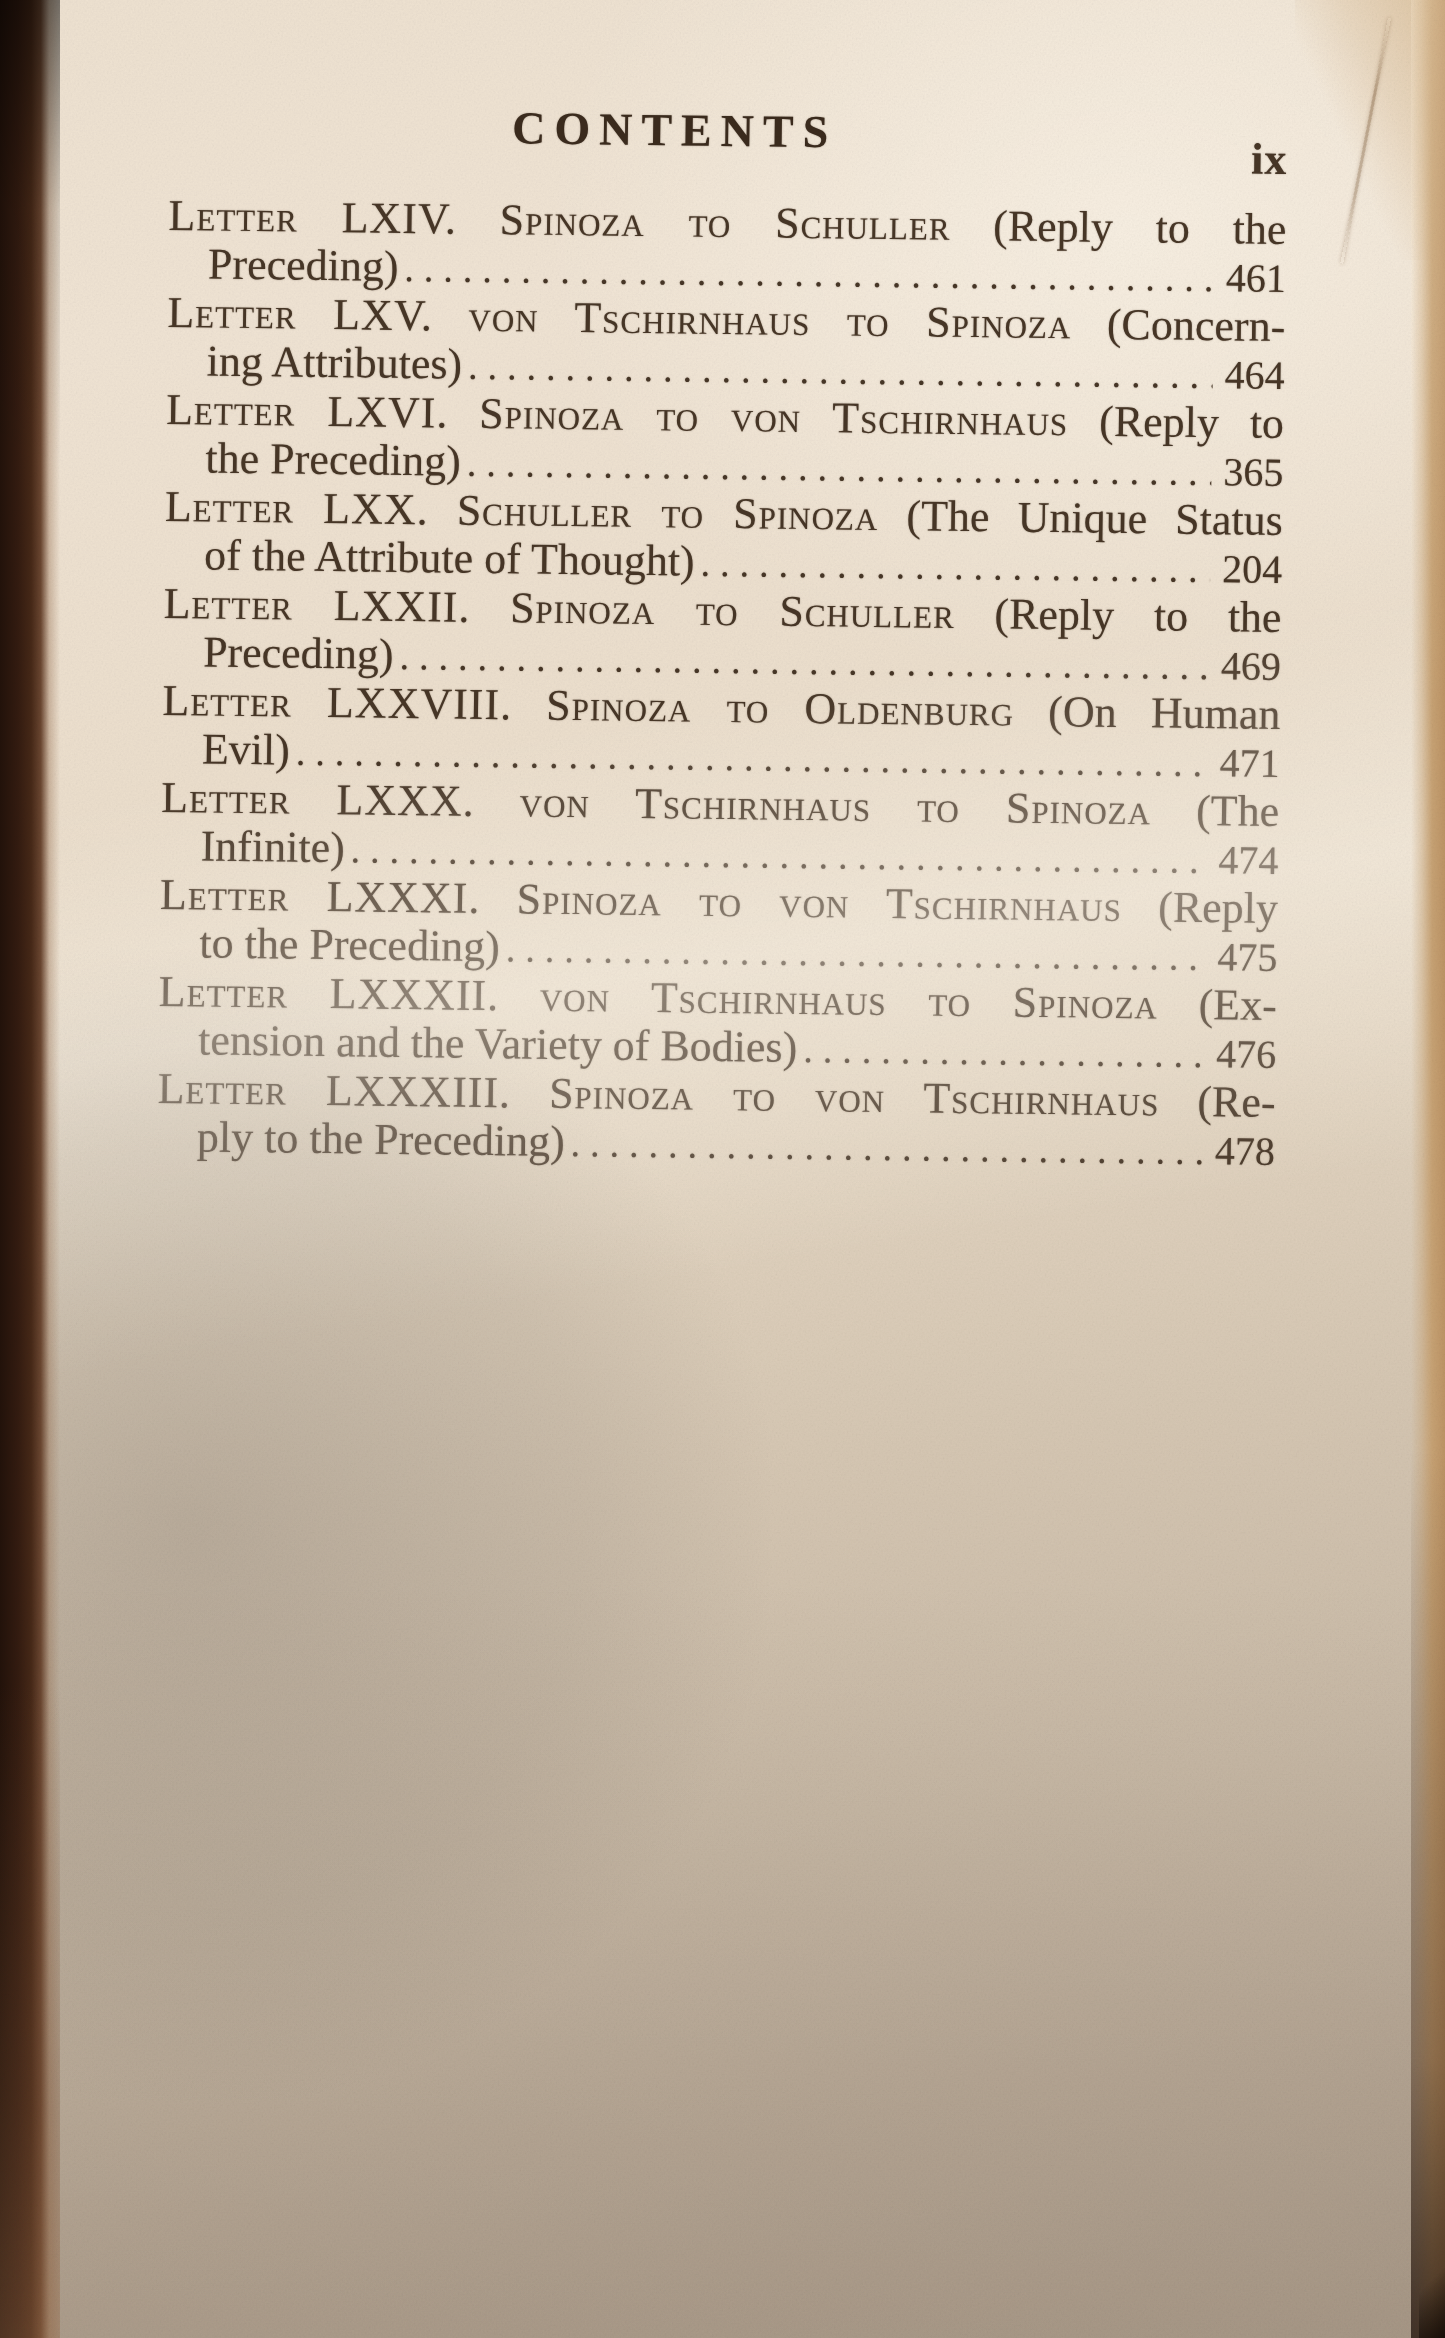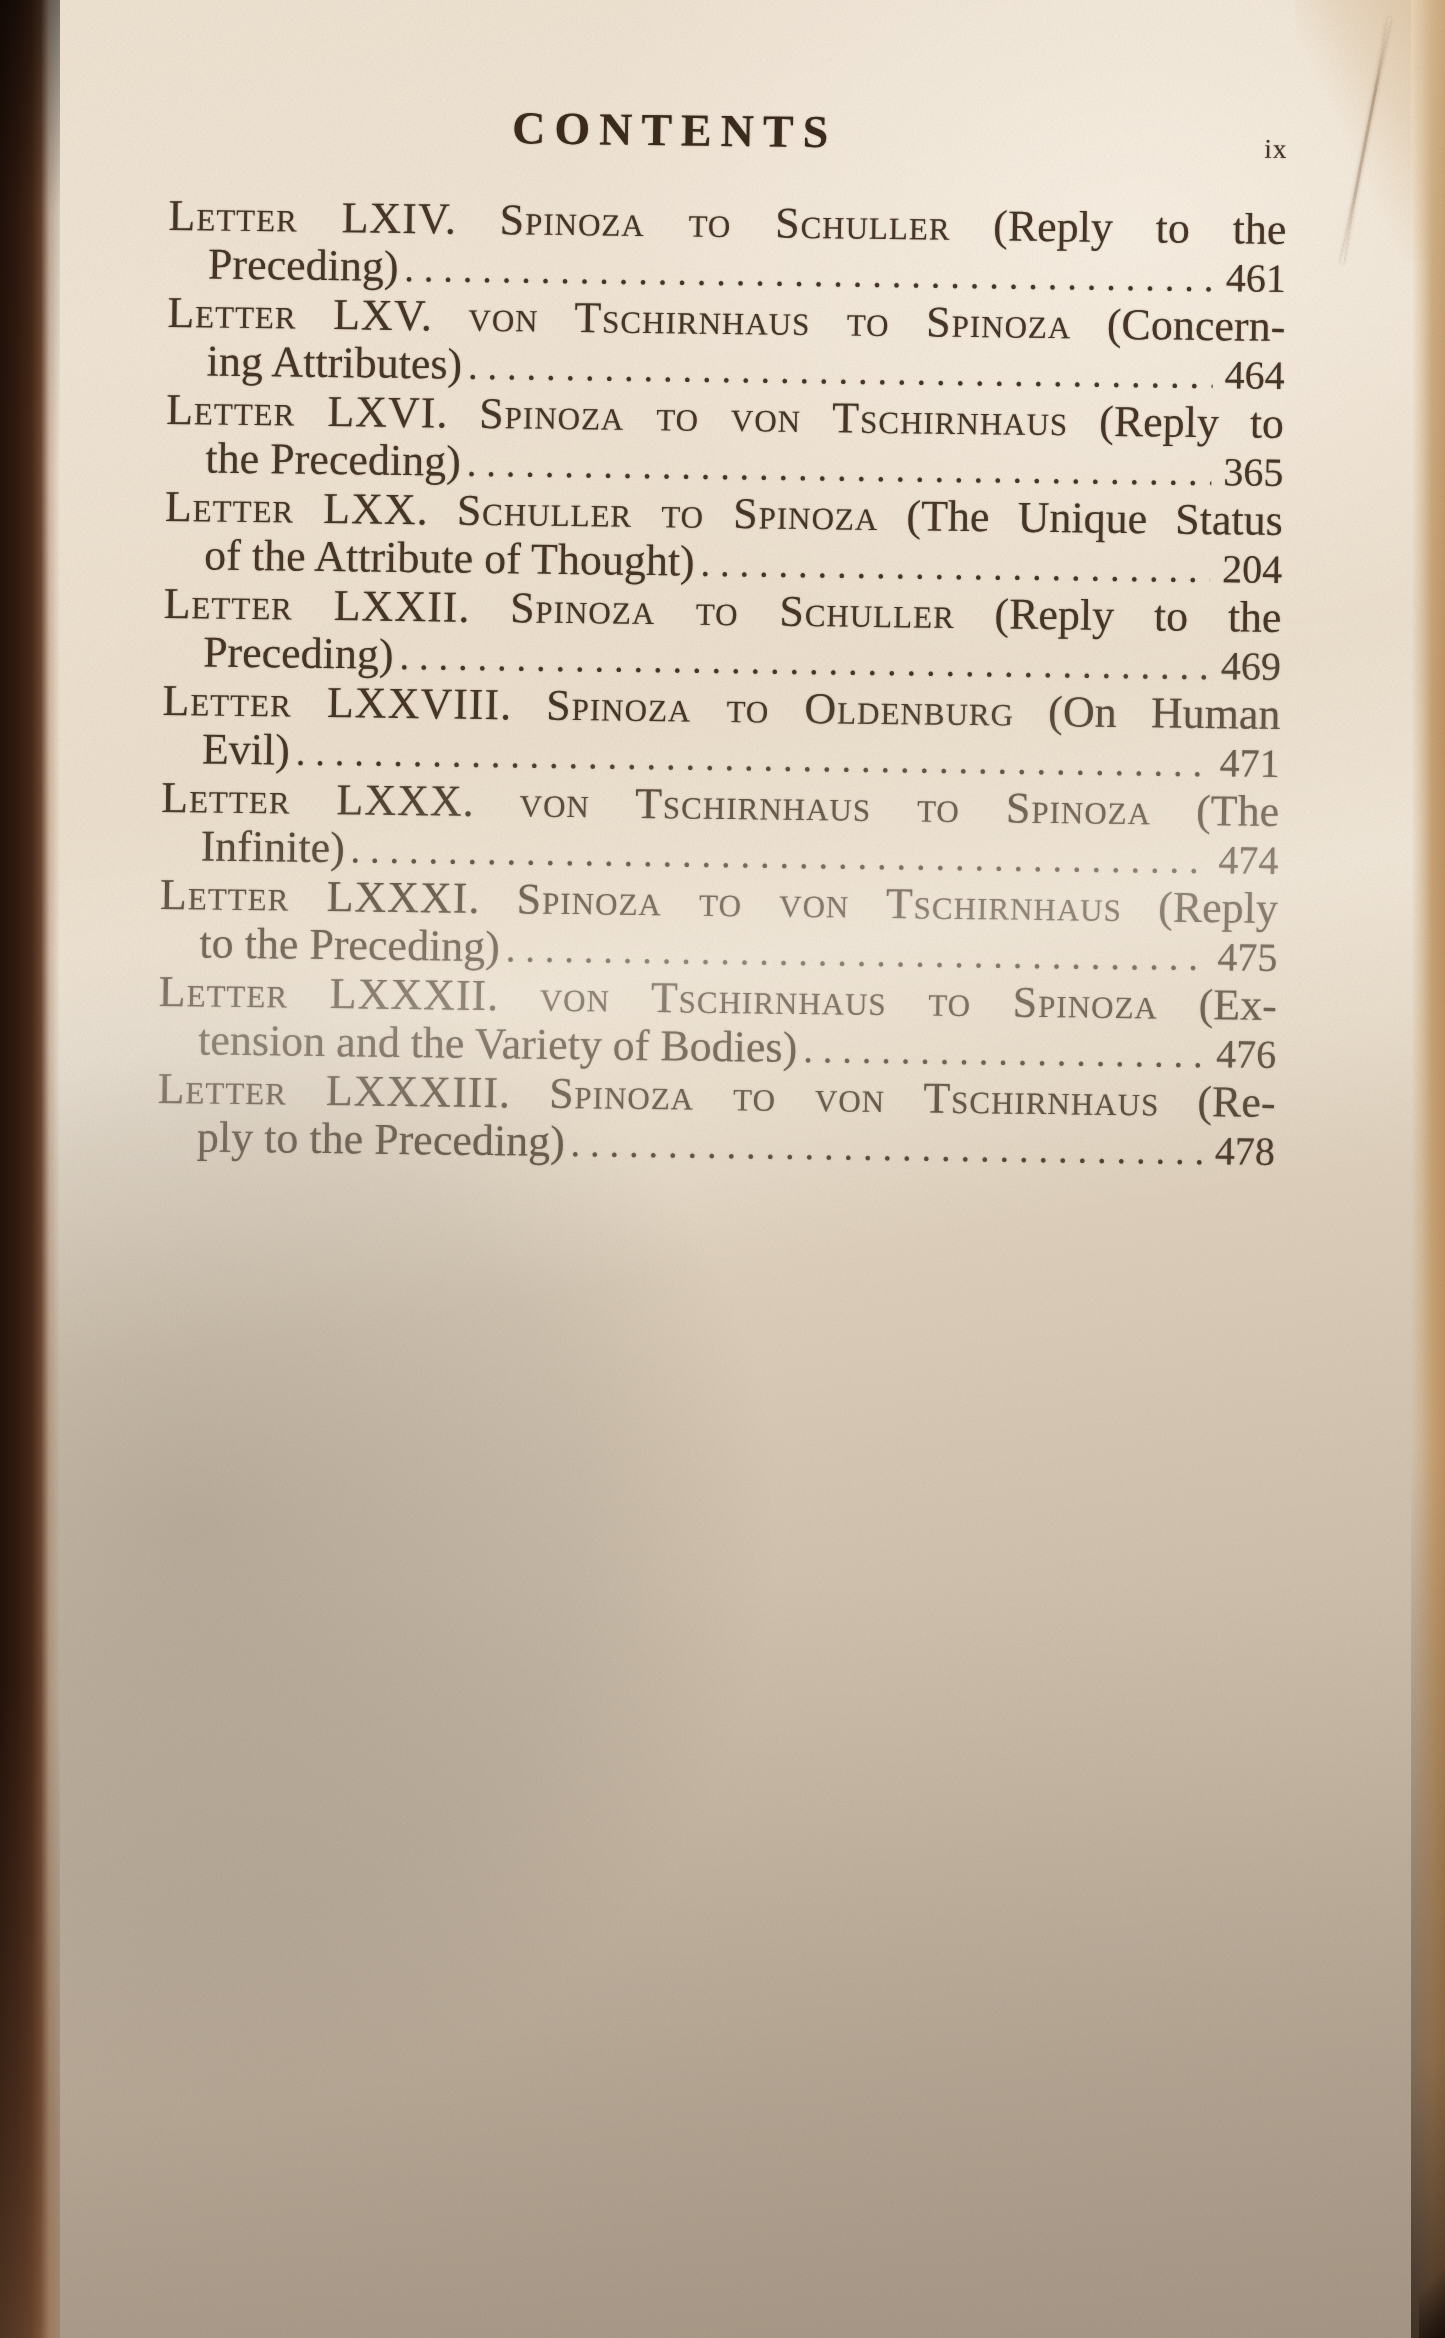--- a/index.html
+++ b/index.html
@@ -62,21 +62,21 @@
     position:absolute; left:170px; top:100px; width:1118px;
     transform:rotate(0.72deg); transform-origin:0 0;
     color:#473626;
     text-shadow:0 0 1.5px rgba(70,53,38,0.55);
   }
   .title {
     font-size:46px; line-height:48px; font-weight:bold;
     text-align:center; letter-spacing:9px;
     position:relative; left:-54px; color:#3b2b1d;
   }
-  .folio { position:absolute; top:20px; right:0; font-size:27px; font-weight:normal; letter-spacing:1px;text-align:right; }
+  .folio { position:absolute; top:20px; right:0; font-size:44px; font-weight:bold; letter-spacing:1px;text-align:right; }
   .entries { margin-top:44px; }
   .entry { margin:0; }
   .l1 {
     font-size:44px; line-height:48px;
     text-align:justify; text-align-last:justify;
   }
   .sc { font-variant:small-caps; letter-spacing:1px; }
   .l2 { display:flex; align-items:baseline; padding-left:40px; font-size:44px; line-height:48px; }
   .cont { flex:0 0 auto; }
   .dots {

